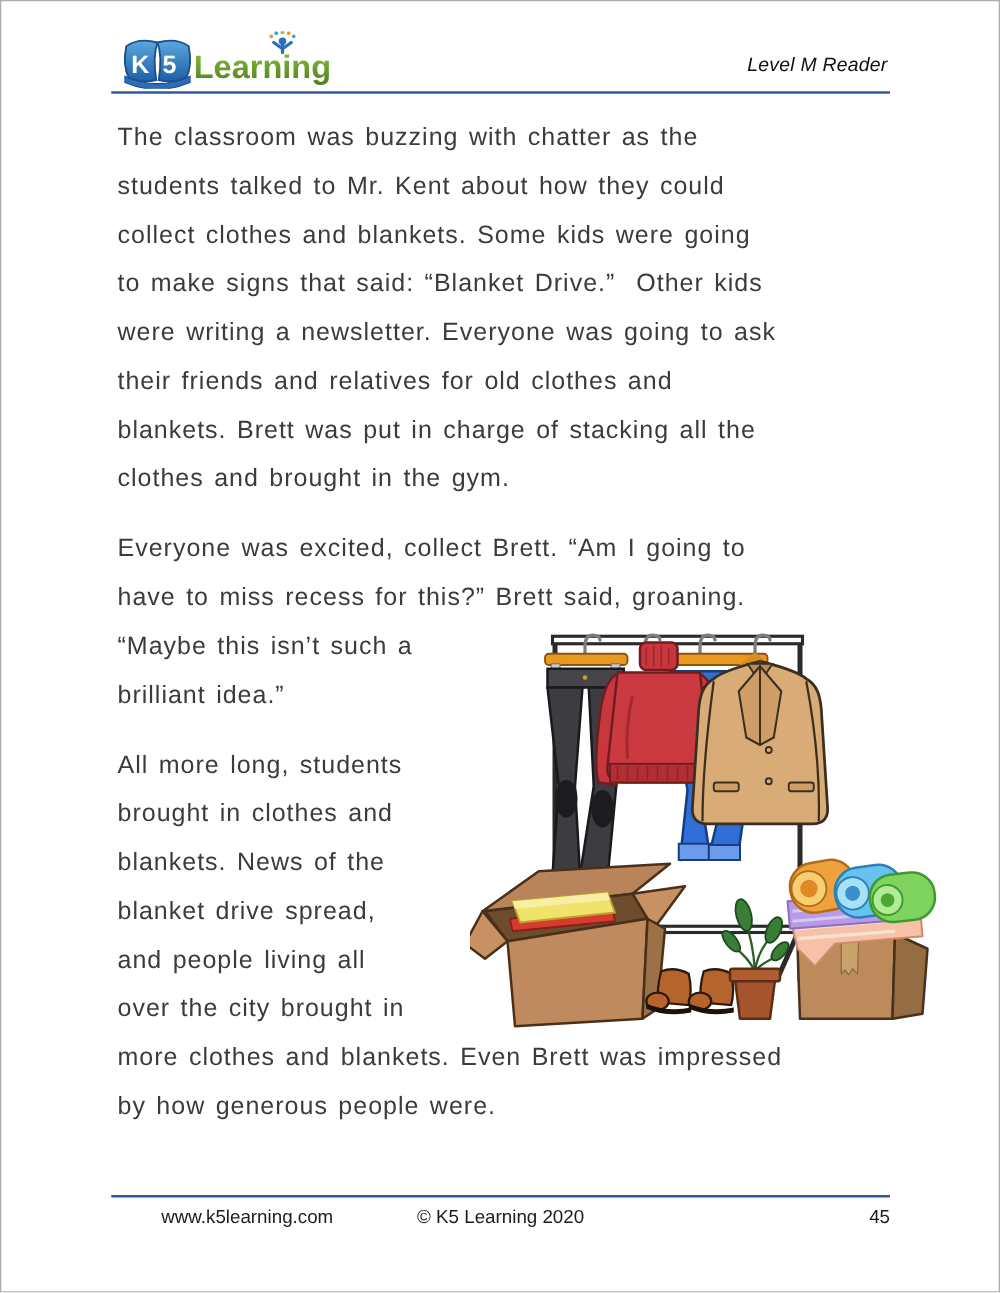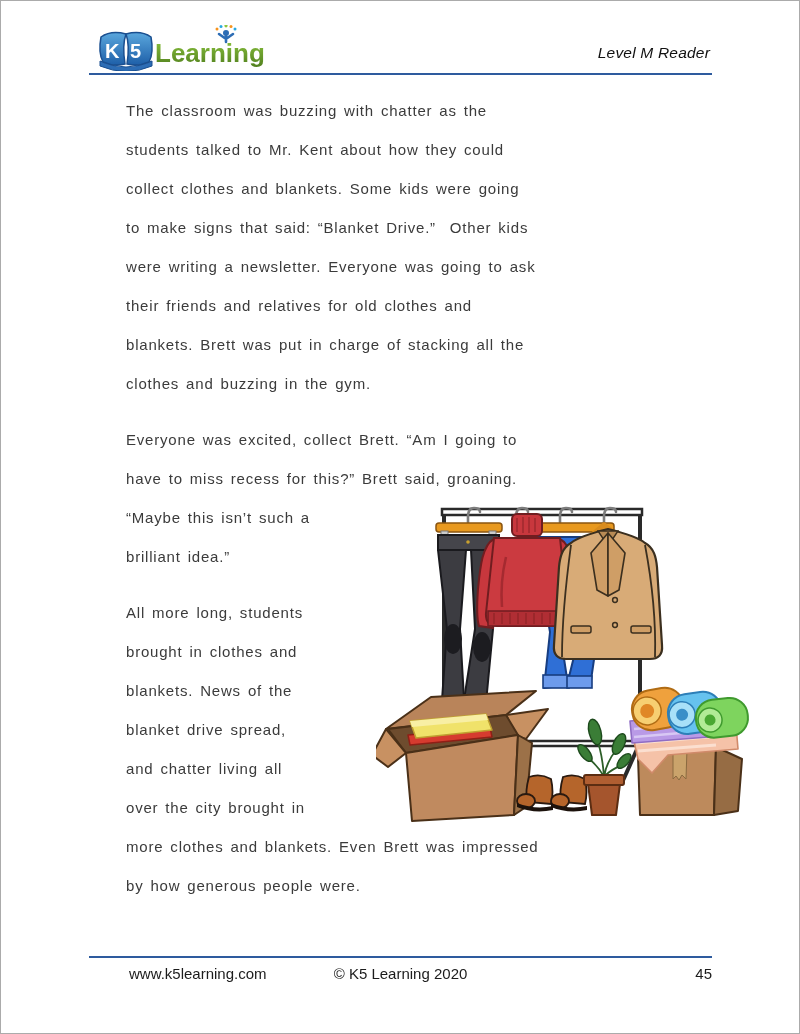--- a/index.html
+++ b/index.html
@@ -15,22 +15,22 @@
     font-style:italic;font-weight:normal;font-size:15.5px;color:#111;
     letter-spacing:.2px;
   }
   .rule{position:absolute;left:88px;width:623px;height:2px;background:#2e5b9e;}
   .rule.header{top:72px;}
   .rule.footer{top:955px;}
   
   .content{position:absolute;left:93px;top:90px;width:625px;color:#3b3b3b;}
   .para{margin:0 0 17px 0;}
   .ln{
-    height:39px;line-height:39px;font-size:15px;white-space:nowrap;
-    letter-spacing:.8px;word-spacing:2px;margin-left:32px;
+    height:39px;line-height:39px;font-size:20px;white-space:nowrap;
+    letter-spacing:.8px;word-spacing:2px;
   }
   
   .illus{position:absolute;left:375px;top:486px;width:380px;height:340px;}
   
   .footer-row{
     position:absolute;left:88px;top:964px;width:623px;height:22px;
     font-size:15px;color:#1c1c1c;
   }
   .footer-row .site{position:absolute;left:0;top:0;margin-left:40px;}
   .footer-row .copy{position:absolute;left:0;right:0;top:0;text-align:center;}
@@ -76,34 +76,34 @@
 
   <div class="content">
     <div class="para">
       <div class="ln">The classroom was buzzing with chatter as the</div>
       <div class="ln">students talked to Mr. Kent about how they could</div>
       <div class="ln">collect clothes and blankets. Some kids were going</div>
       <div class="ln">to make signs that said: “Blanket Drive.”&nbsp; Other kids</div>
       <div class="ln">were writing a newsletter. Everyone was going to ask</div>
       <div class="ln">their friends and relatives for old clothes and</div>
       <div class="ln">blankets. Brett was put in charge of stacking all the</div>
-      <div class="ln">clothes and buzzing in the gym.</div>
+      <div class="ln">clothes and brought in the gym.</div>
     </div>
     <div class="para">
       <div class="ln">Everyone was excited, collect Brett. “Am I going to</div>
       <div class="ln">have to miss recess for this?” Brett said, groaning.</div>
       <div class="ln">“Maybe this isn’t such a</div>
       <div class="ln">brilliant idea.”</div>
     </div>
     <div class="para">
       <div class="ln">All more long, students</div>
       <div class="ln">brought in clothes and</div>
       <div class="ln">blankets. News of the</div>
       <div class="ln">blanket drive spread,</div>
-      <div class="ln">and chatter living all</div>
+      <div class="ln">and people living all</div>
       <div class="ln">over the city brought in</div>
       <div class="ln">more clothes and blankets. Even Brett was impressed</div>
       <div class="ln">by how generous people were.</div>
     </div>
   </div>
 
   <svg class="illus" viewBox="0 0 380 340">
 
     <g stroke="#2a2a2a" fill="none">
       <line x1="68" y1="28" x2="68" y2="268" stroke-width="4"></line>

